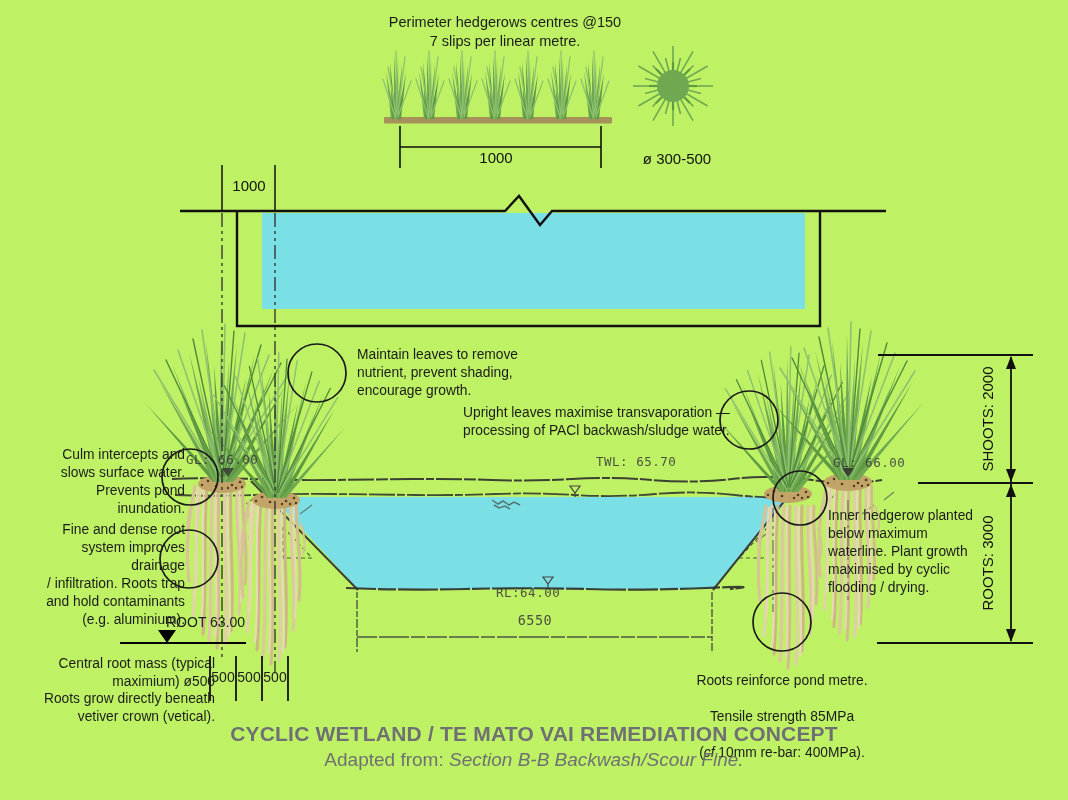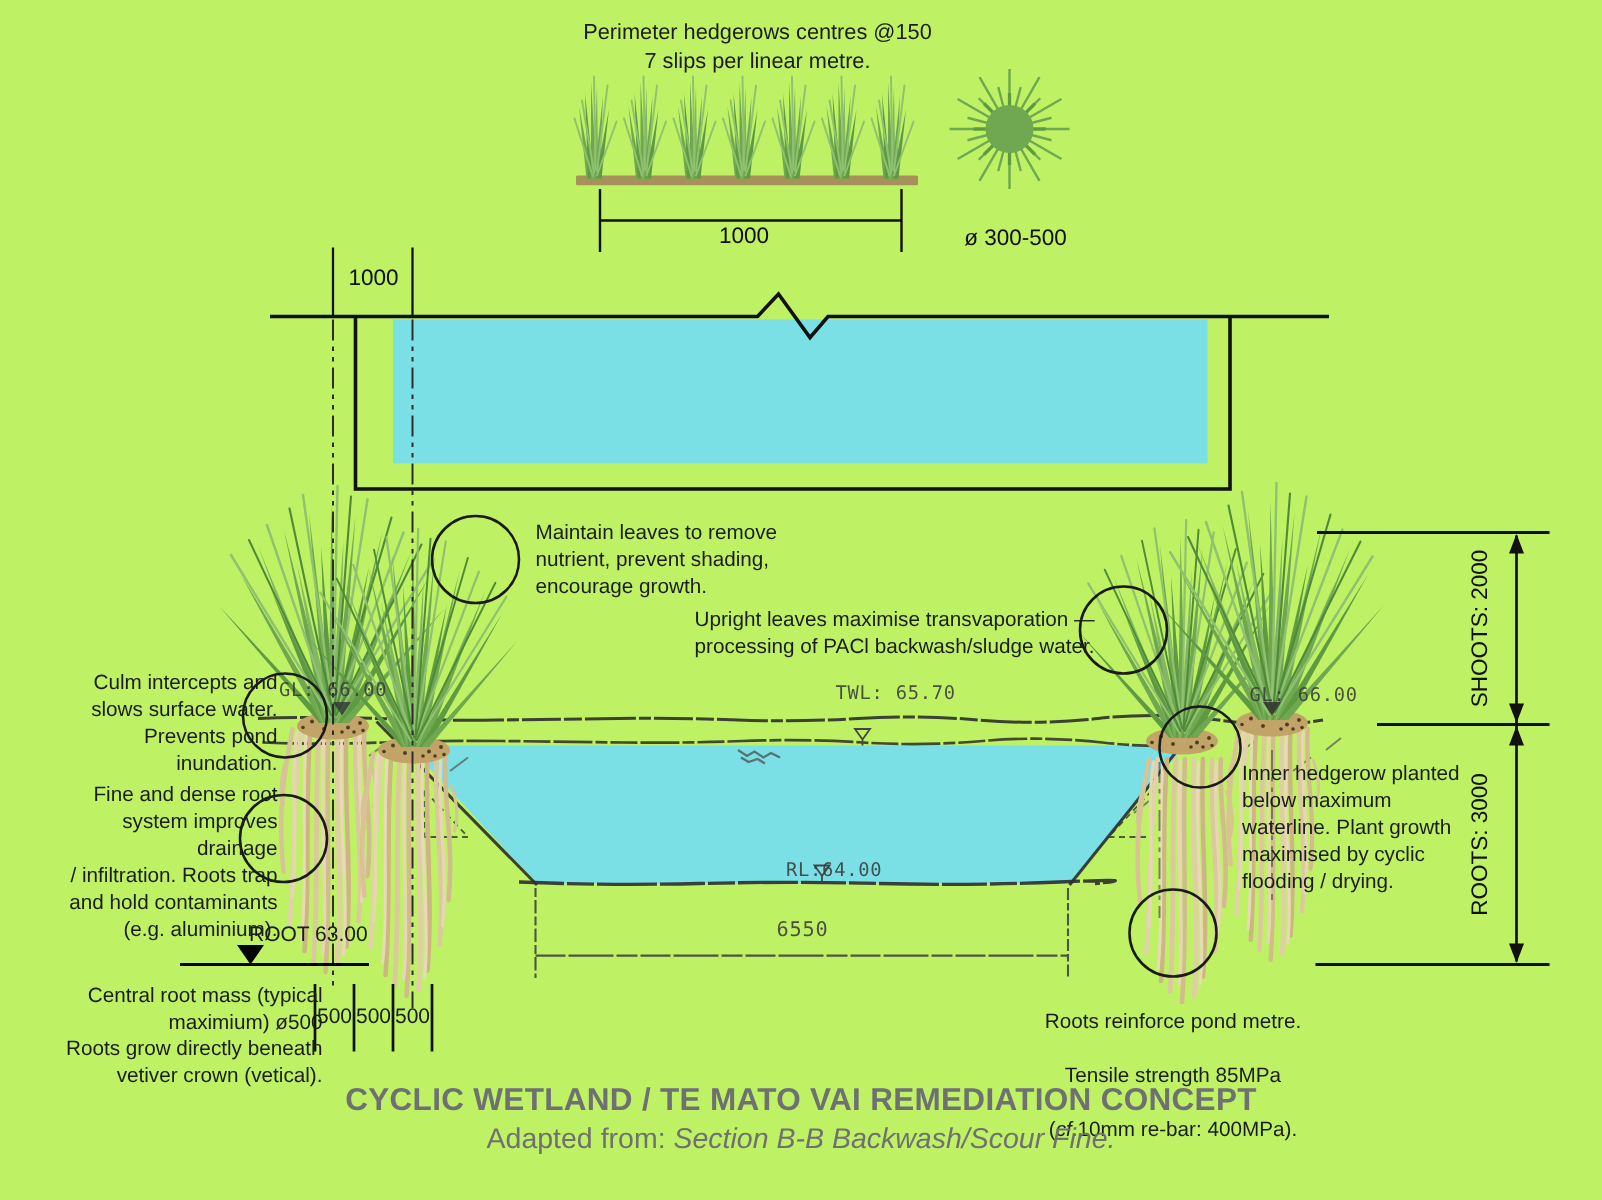--- a/index.html
+++ b/index.html
@@ -317,22 +317,22 @@
 flooding / drying.</div>
 
 <div class="txt ctr" style="left:637px;top:654px;width:290px;">
   <span style="display:block">Roots reinforce pond metre.</span>
   <span style="display:block">Tensile strength 85MPa</span>
   <span style="display:block"><span>(</span><span class="it">cf</span><span>.10mm re-bar: 400MPa).</span></span>
 </div>
 
 <div class="txt cad" style="left:186px;top:451px;">GL: 66.00</div>
 <div class="txt cad" style="left:833px;top:454px;">GL: 66.00</div>
-<div class="txt cad" style="left:557px;top:453px;">TWL: 65.70</div>
-<div class="txt cad" style="left:496px;top:571px;margin-left:28px;">RL:64.00</div>
+<div class="txt cad" style="left:596px;top:453px;">TWL: 65.70</div>
+<div class="txt cad" style="left:496px;top:584px;">RL:64.00</div>
 <div class="txt cad ctr" style="left:485px;top:611px;width:100px;font-size:13.5px;">6550</div>
 
 <div class="rot" style="left:987px;top:419px;">SHOOTS: 2000</div>
 <div class="rot" style="left:987px;top:563px;">ROOTS: 3000</div>
 
 <div class="title-main">CYCLIC WETLAND / TE MATO VAI REMEDIATION CONCEPT</div>
 <div class="title-sub"><span>Adapted from: </span><span class="it">Section B-B Backwash/Scour Fine.</span></div>
 
 </div>
 

